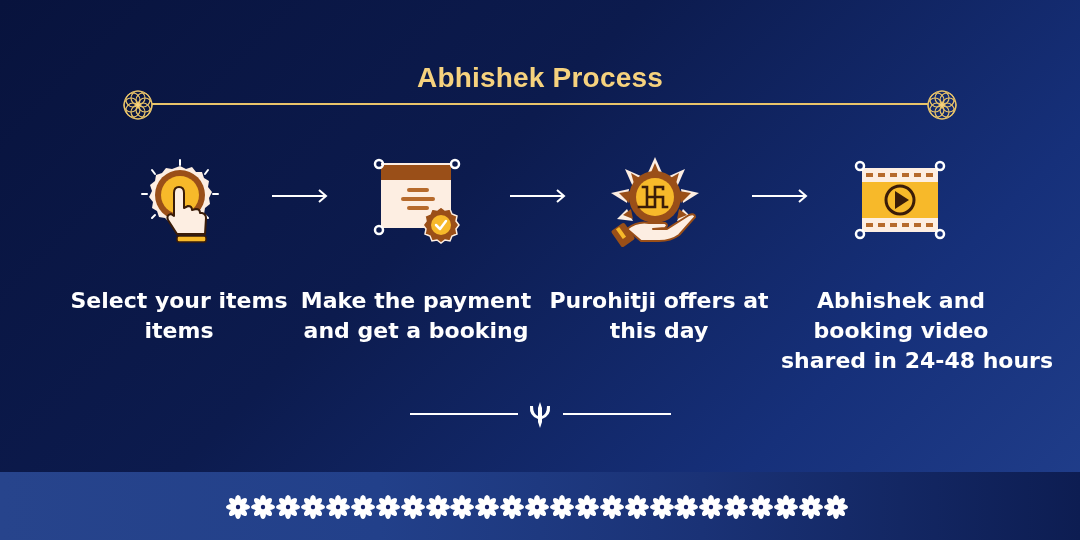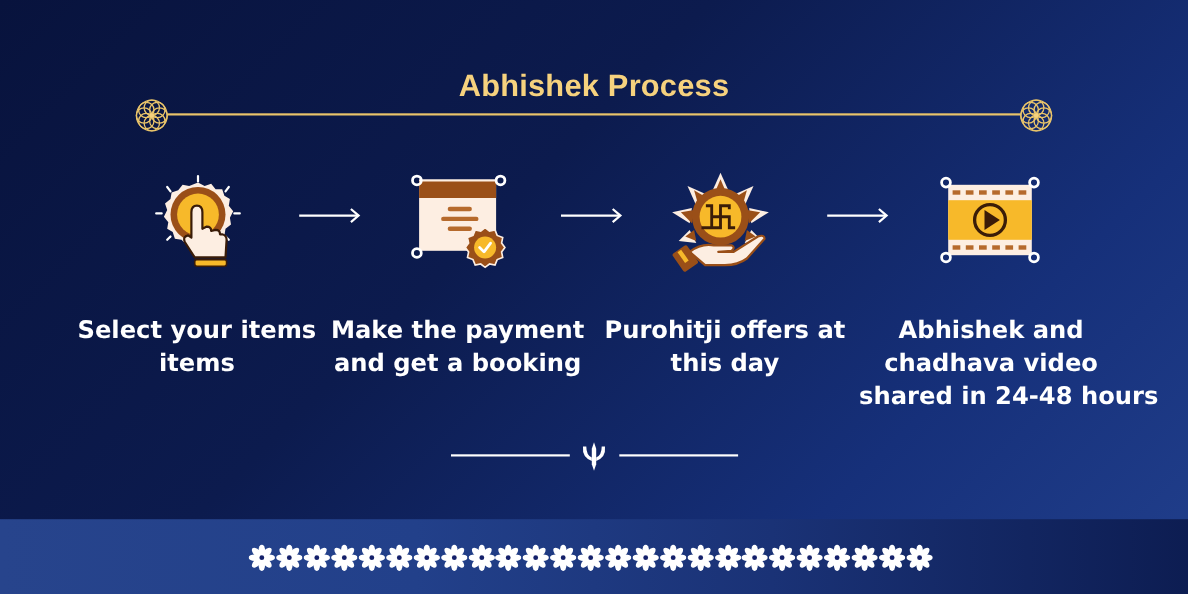--- a/index.html
+++ b/index.html
@@ -189,21 +189,21 @@
   <div class="step-text" style="left:296px;">
     <span>Make the payment</span>
     <span>and get a booking</span>
   </div>
   <div class="step-text" style="left:539px;">
     <span>Purohitji offers at</span>
     <span>this day</span>
   </div>
   <div class="step-text" style="left:781px;">
     <span>Abhishek and</span>
-    <span>chadhava video</span>
+    <span>booking video</span>
     <span>shared in 24-48 hours</span>
   </div>
 
   <div class="divider-line" style="left:410px; width:108px;"></div>
   <svg class="trident" viewBox="0 0 26 30">
     <path d="M13 2 L15 8 L15 22 L13 28 L11 22 L11 8 Z" fill="#ffffff"></path>
     <path d="M3 6 Q2 16 11 19 L11 16 Q6 14 6 6 Z" fill="#ffffff"></path>
     <path d="M23 6 Q24 16 15 19 L15 16 Q20 14 20 6 Z" fill="#ffffff"></path>
   </svg>
   <div class="divider-line" style="left:563px; width:108px;"></div>

